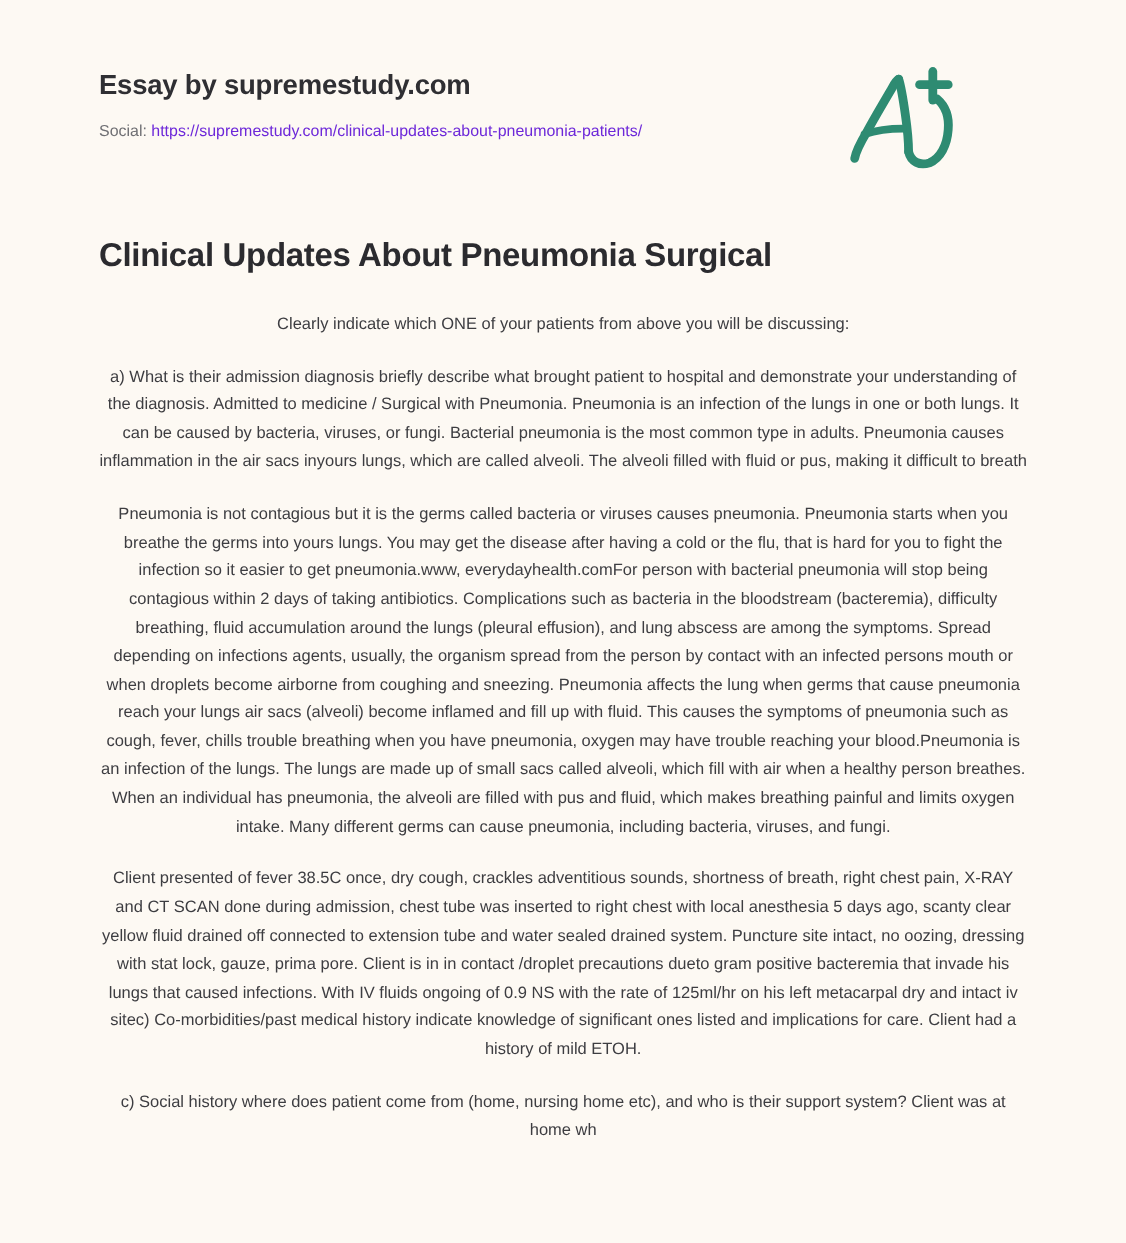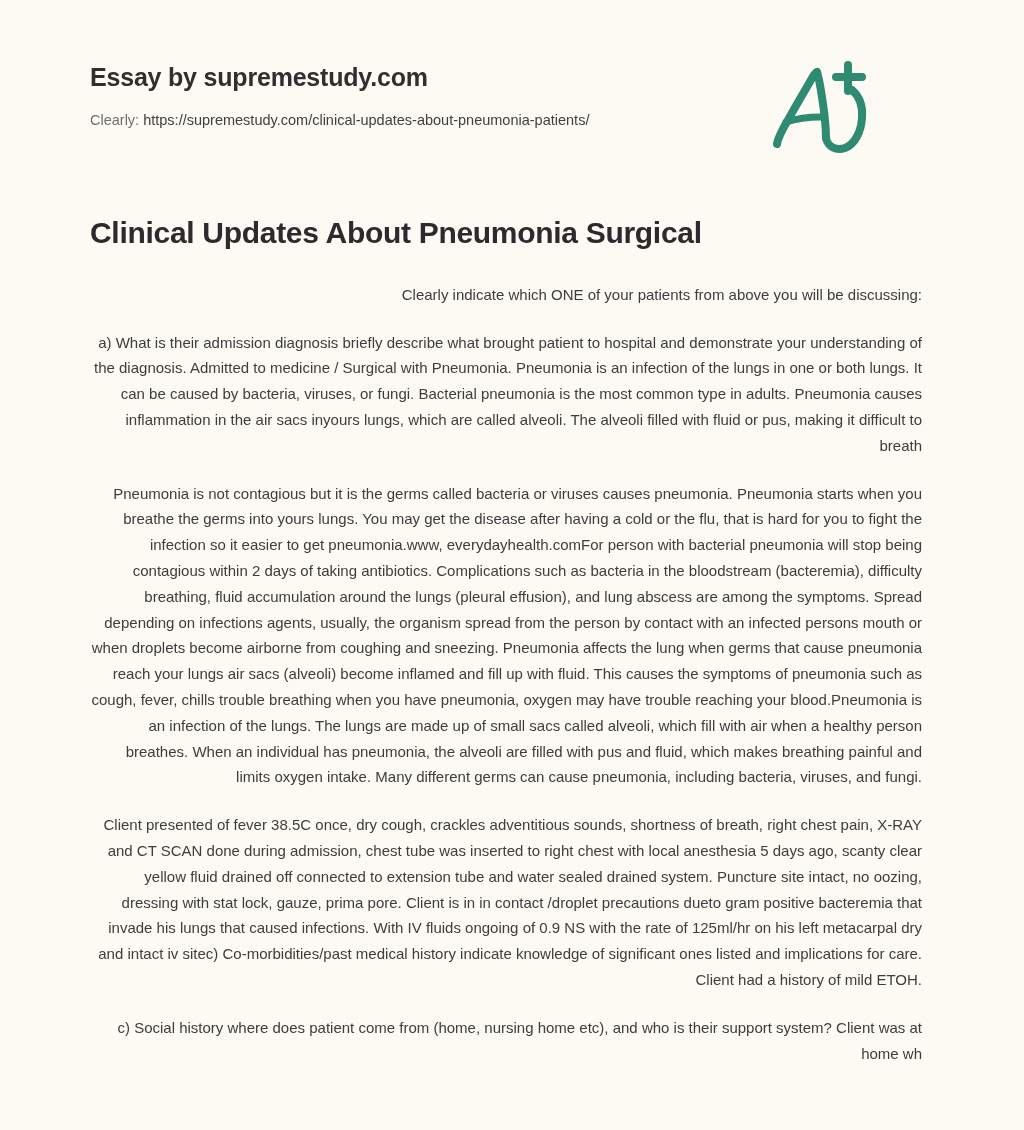--- a/index.html
+++ b/index.html
@@ -41,21 +41,21 @@
 
   .source-line {
     margin: 18px 0 0 0;
     font-size: 14.5px;
     line-height: 1.4;
     color: #6f6f73;
     white-space: nowrap;
   }
 
   .source-link {
-    color: #404040;
+    color: #6d28d9;
     text-decoration: none;
   }
 
   
   .logo {
     position: absolute;
     top: 52px;
     right: 52px;
     width: 120px;
     height: 105px;
@@ -74,39 +74,39 @@
     letter-spacing: -0.3px;
     color: #2b2b2f;
     line-height: 1.25;
   }
 
   .article-body {
     margin-top: 30px;
   }
 
   .article-body p {
-    margin: 0 12px 22px 0;
+    margin: 0 0 22px 0;
     font-size: 15px;
     line-height: 1.72;
     color: #3d3d41;
-    text-align: right;
+    text-align: center;
   }
   .article-body p:last-child { margin-bottom: 0; }
 </style>
 </head>
 <body>
 
 <div class="page">
 
   <div class="header">
 
     <p class="brand-line">Essay by supremestudy.com</p>
 
     <p class="source-line">
-      <span>Clearly:</span>
+      <span>Social:</span>
       <a class="source-link" href="#">https://supremestudy.com/clinical-updates-about-pneumonia-patients/</a>
     </p>
 
     <div class="logo">
       <svg viewBox="0 0 120 105" xmlns="http://www.w3.org/2000/svg" fill="none" stroke="#2e8b72" stroke-linecap="round" stroke-linejoin="round">
 
         <path d="M15 92 C16 86 20 78 26 68 C33 55 42 40 49 28 C51 24 53 21 55 20" stroke-width="8"></path>
         <path d="M55 20 C57 26 59 38 61 52 C63 66 64 78 64 86" stroke-width="8"></path>
         <path d="M24 70 C33 67 46 65 59 65" stroke-width="7"></path>
 

